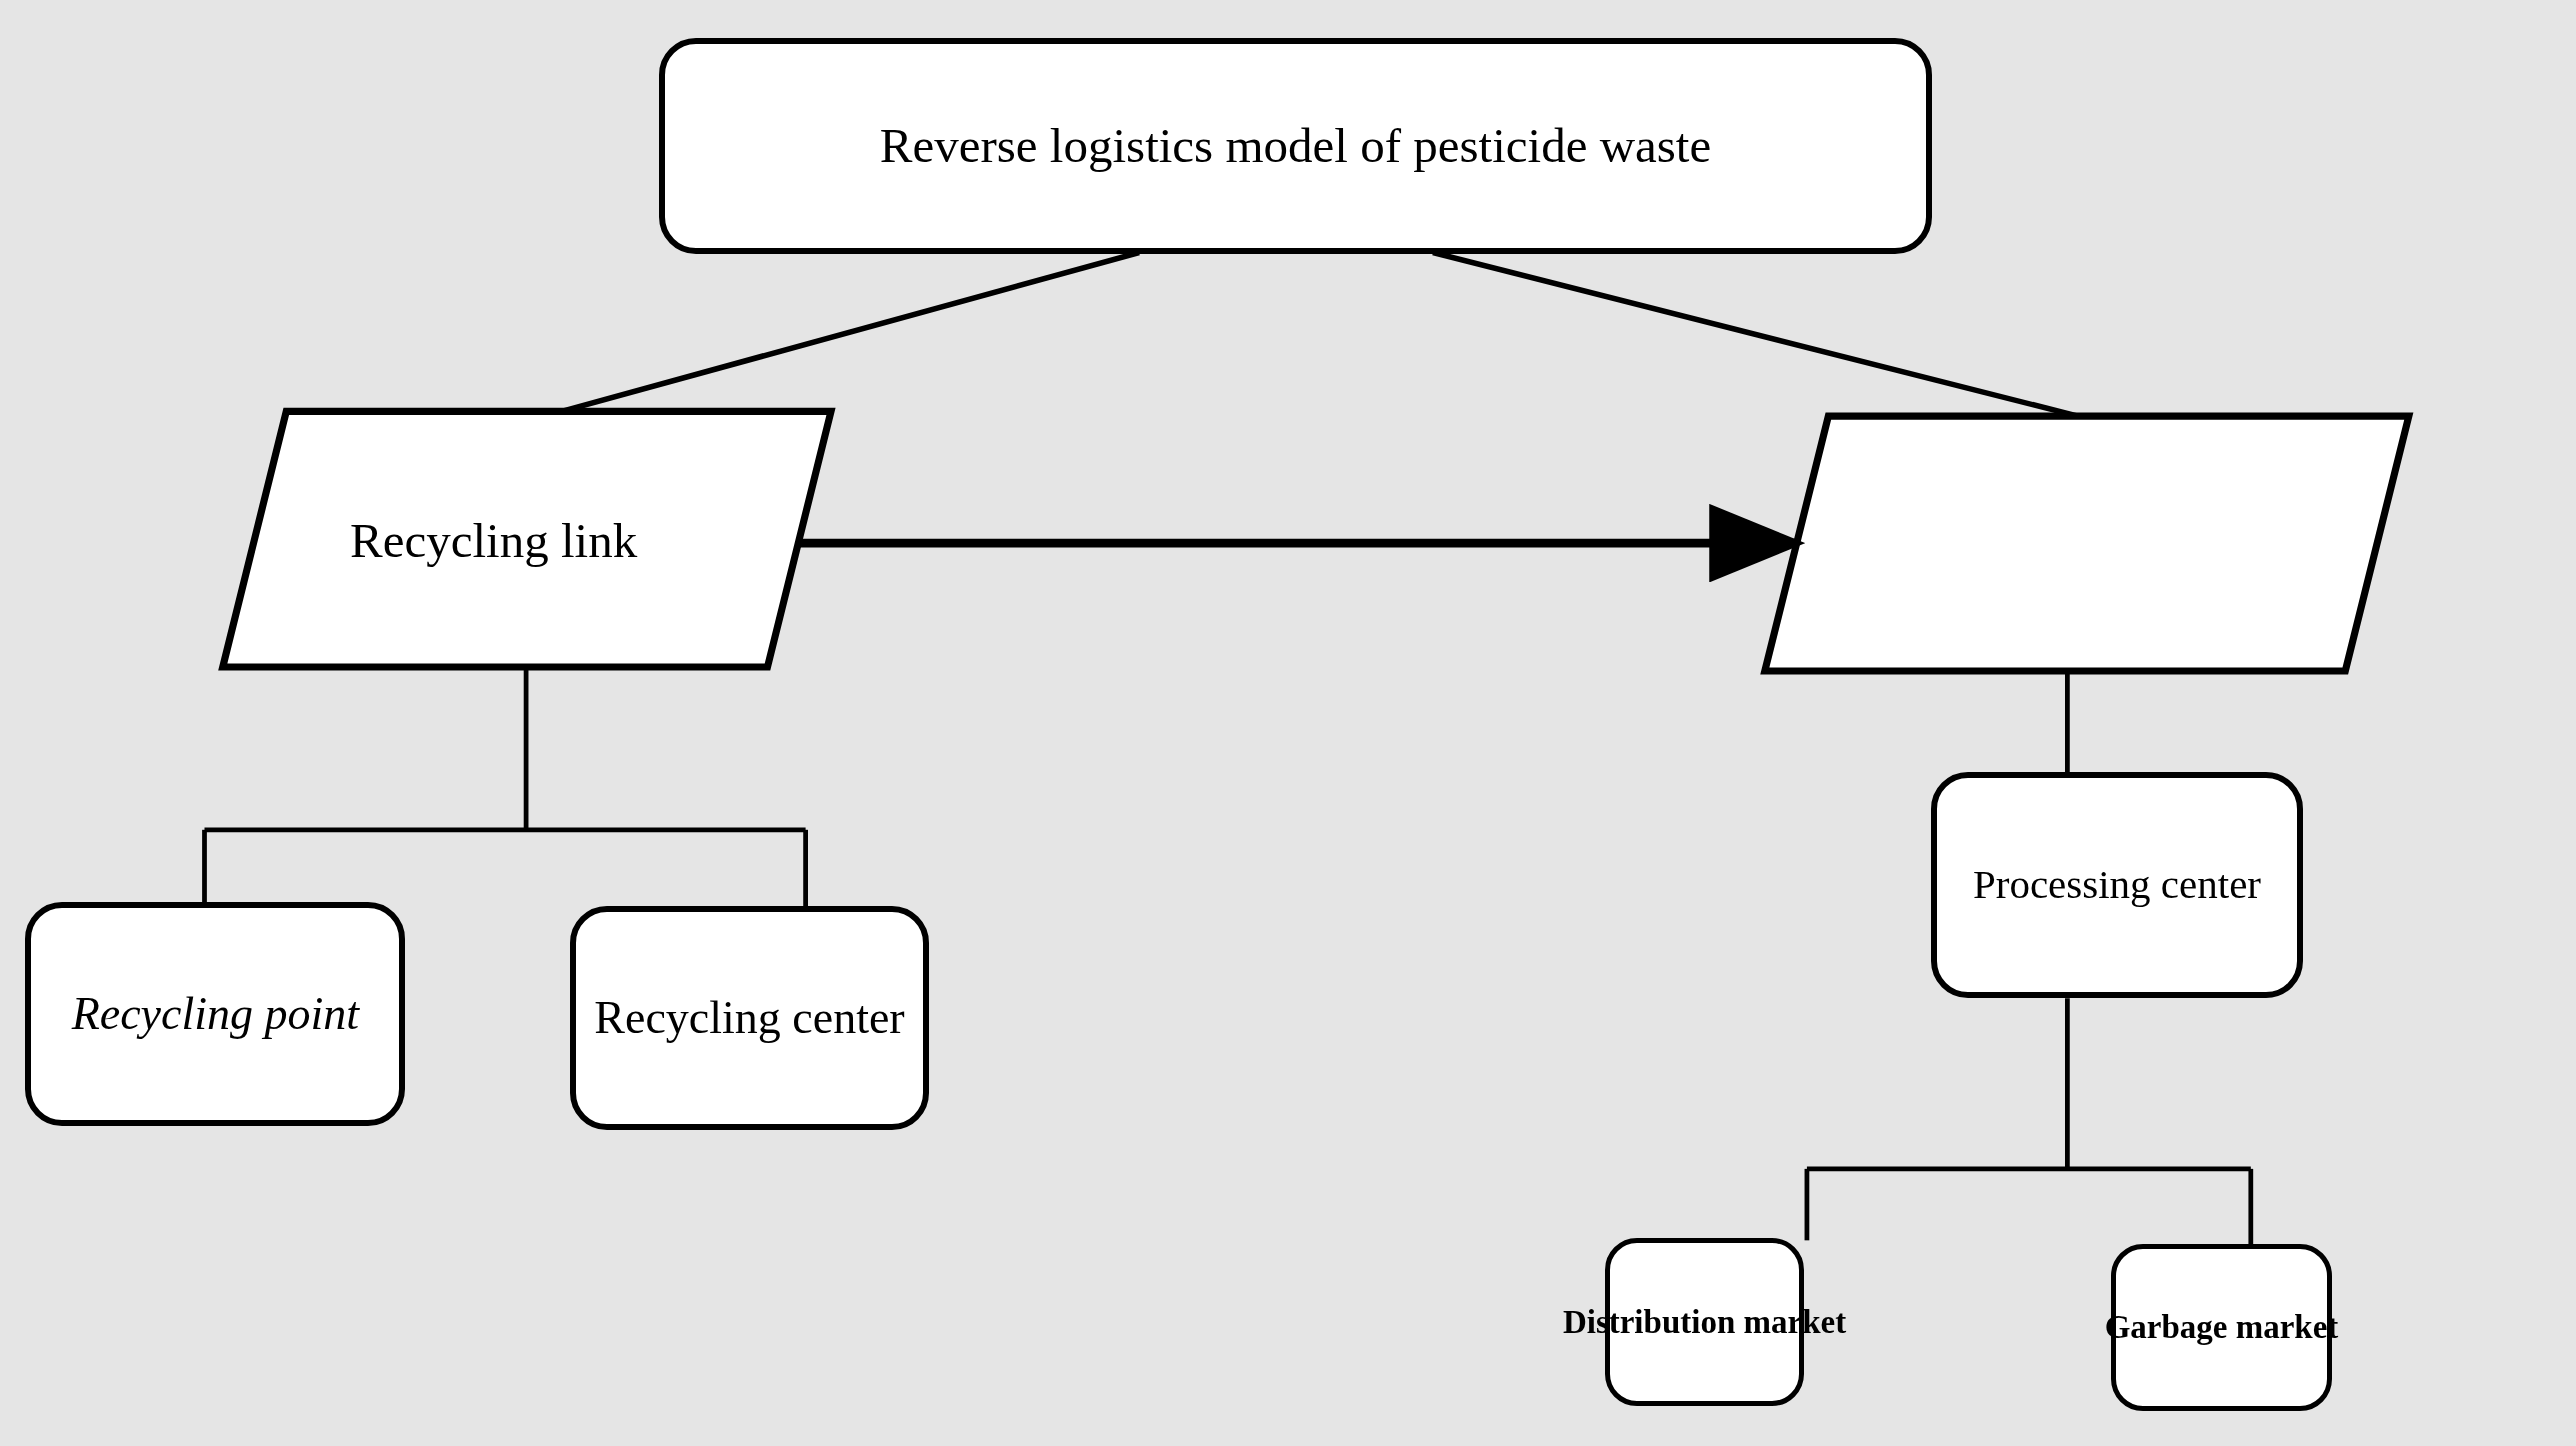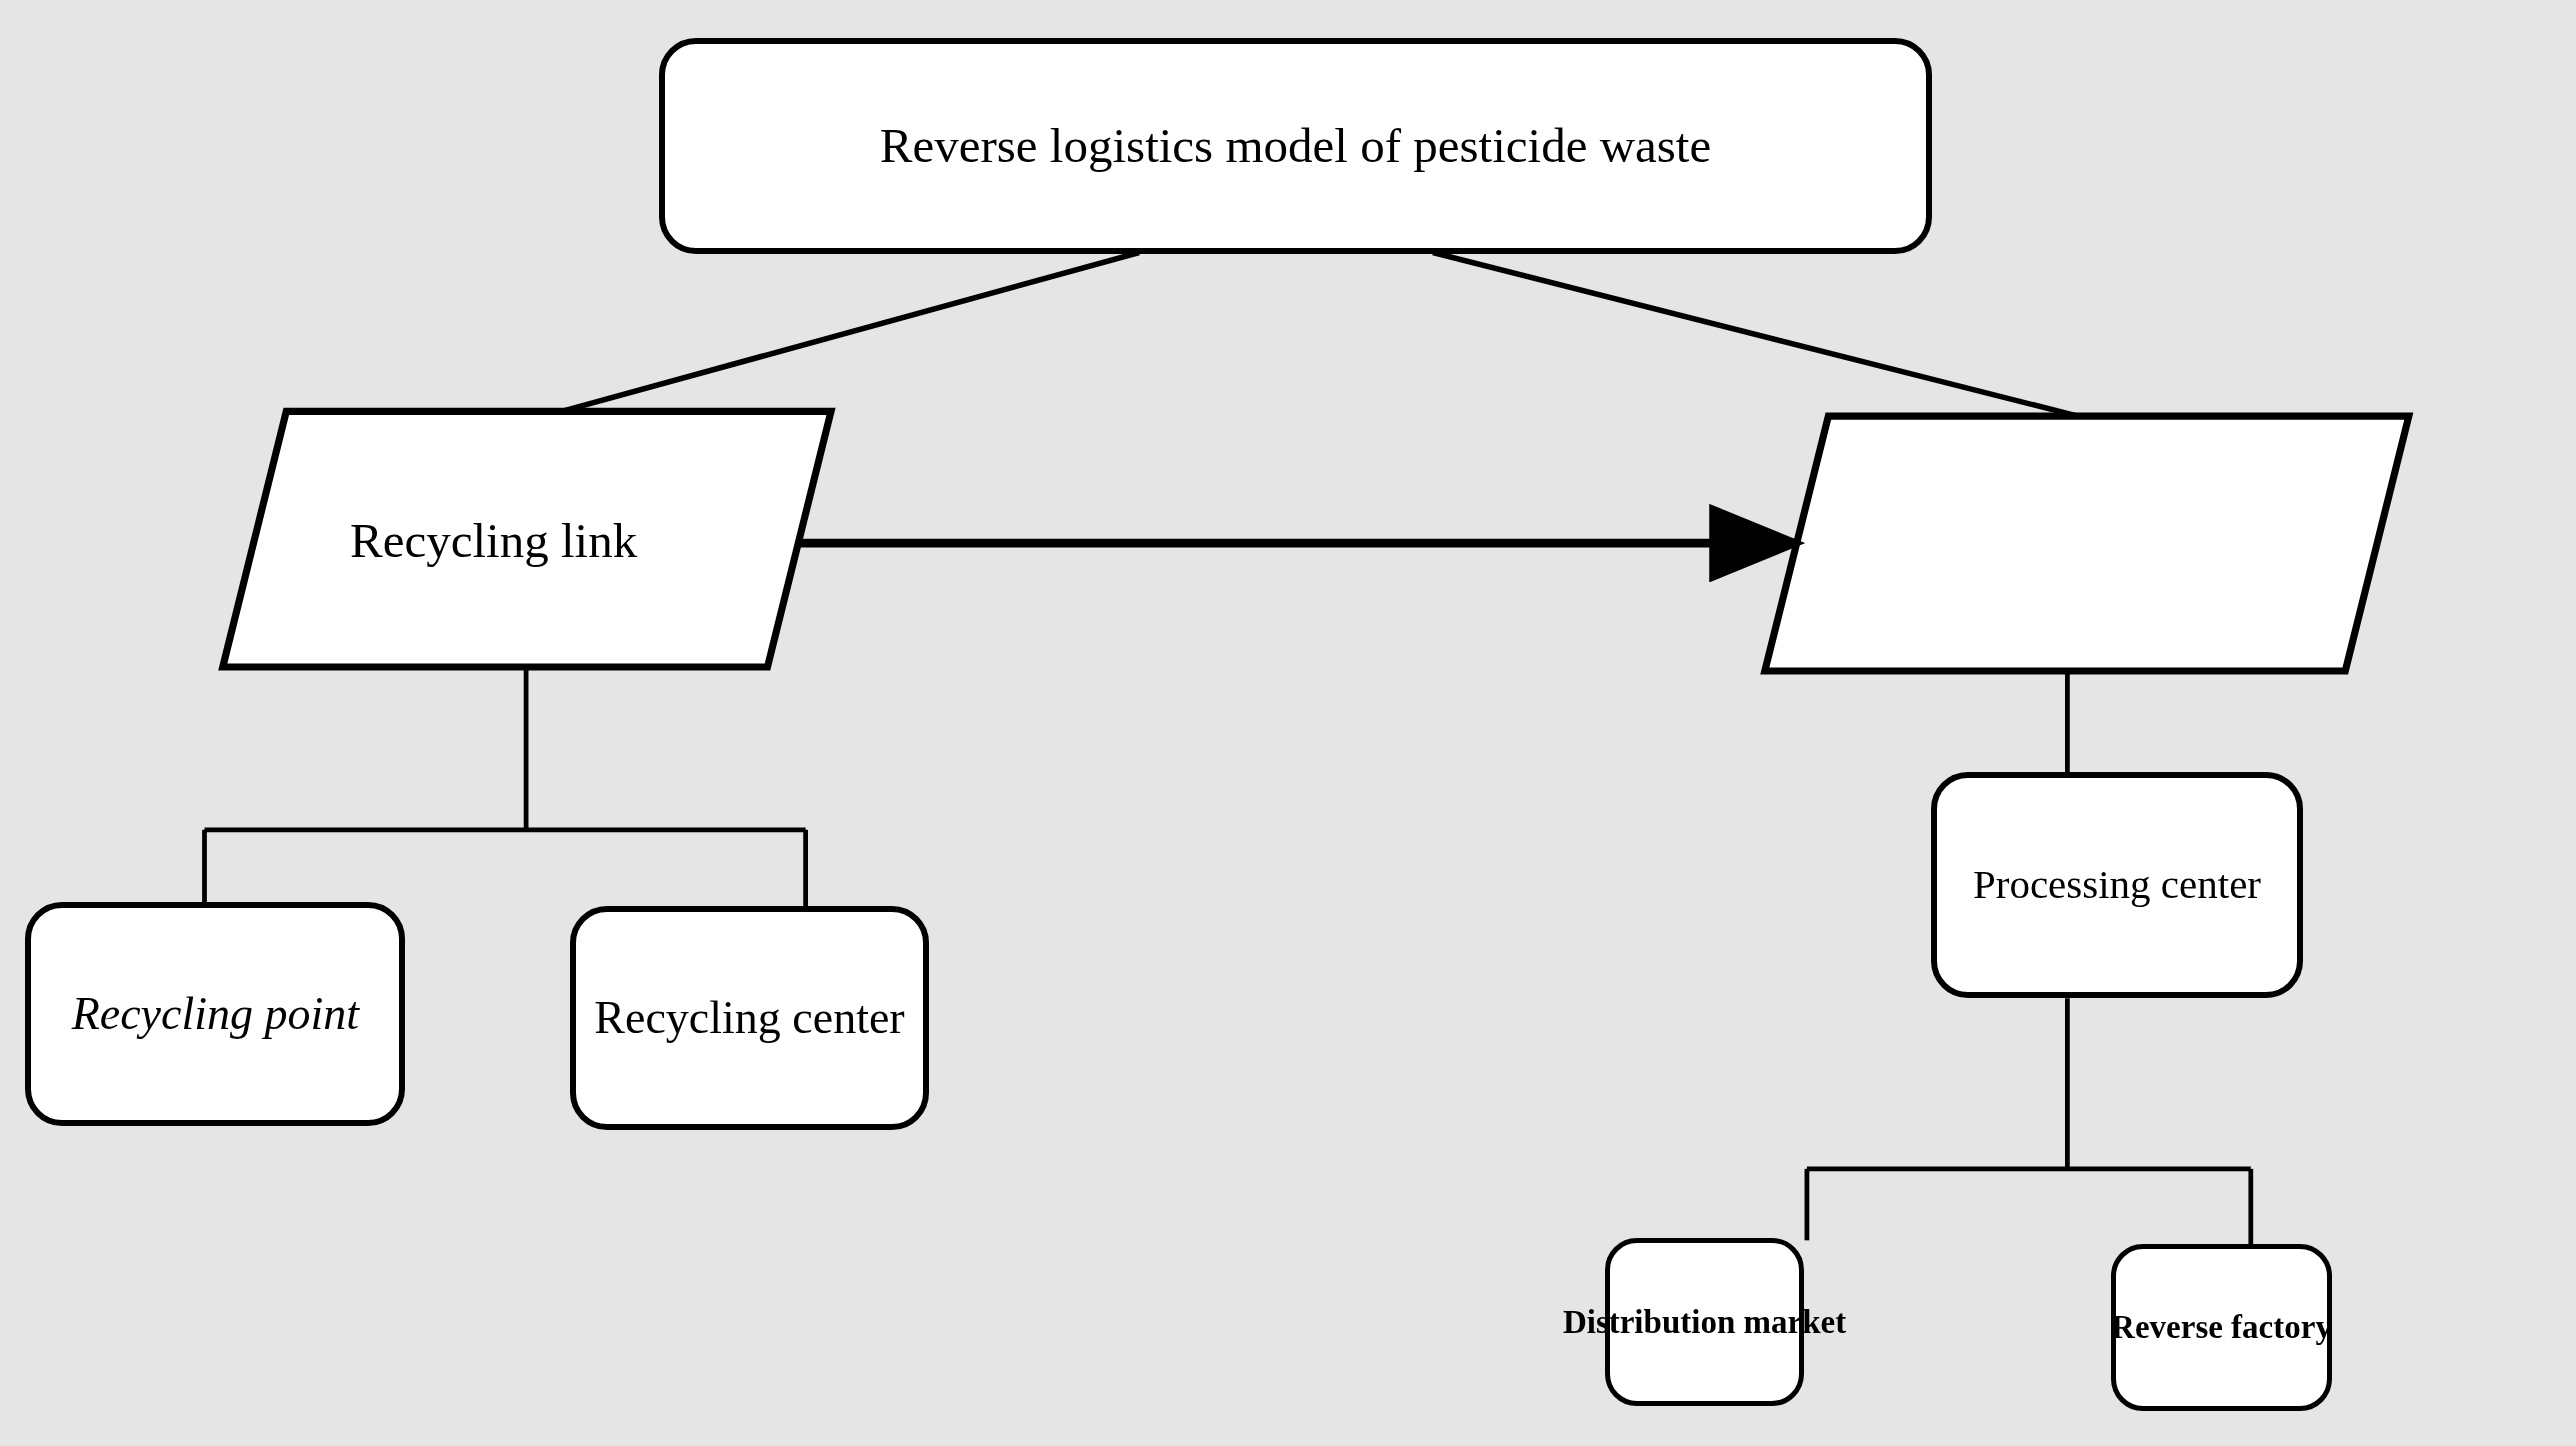--- a/index.html
+++ b/index.html
@@ -147,17 +147,17 @@
 
   <div class="node rounded" id="processing-center-box">
     <span class="node-label">Processing center</span>
   </div>
 
   <div class="node rounded-sm" id="distribution-market-box">
     <span class="node-label">Distribution market</span>
   </div>
 
   <div class="node rounded-sm" id="garbage-factory-box">
-    <span class="node-label">Reverse factory</span>
+    <span class="node-label">Garbage market</span>
   </div>
 
 </div>
 
 
 </body></html>

